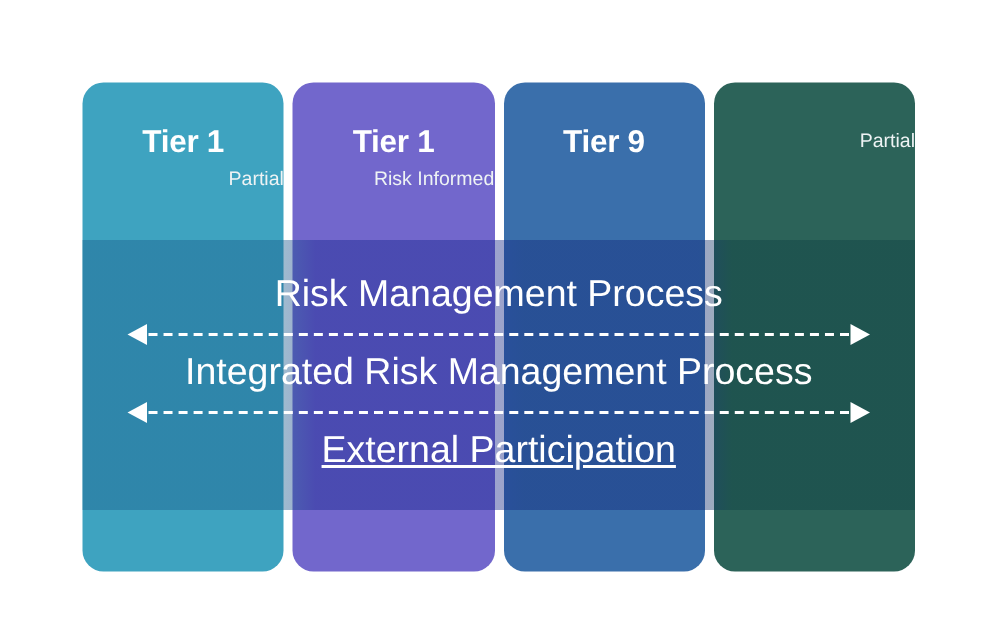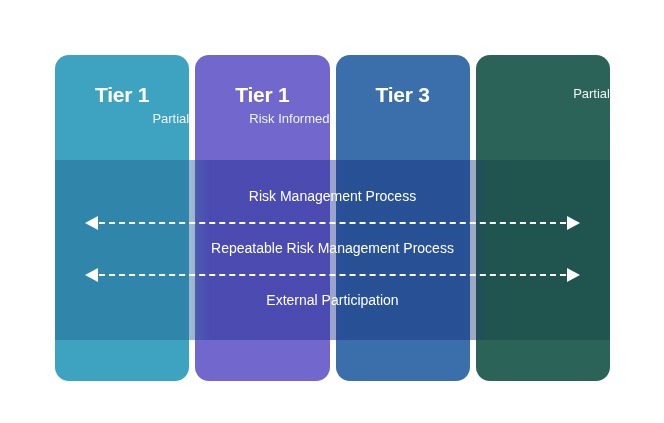--- a/index.html
+++ b/index.html
@@ -77,27 +77,27 @@
         rgba(10, 60, 64, 0.38) 78%,
         rgba(10, 60, 64, 0.38) 100%);
     display: flex;
     flex-direction: column;
     justify-content: space-between;
   }
 
   .band-label {
     text-align: center;
     color: #ffffff;
-    font-size: 14px;
+    font-size: 25px;
     line-height: 24px;
     white-space: nowrap;
   }
   .band-label.row-1 { margin-top: 24px; }
   .band-label.row-2 { margin-top: 0px; }
-  .band-label.row-3 { margin-bottom: 28px; }
+  .band-label.row-3 { margin-bottom: 28px; text-decoration: underline; }
 
   
   .arrow-row {
     position: relative;
     height: 14px;
     margin: 8px 30px;
   }
   .arrow-line {
     position: absolute;
     left: 14px;
@@ -139,21 +139,21 @@
 
     <div class="tier-column" style="background: rgb(114, 103, 204);">
       <div class="tier-heading">
         <span class="tier-title">Tier 1</span>
         <span class="tier-subtitle">Risk Informed</span>
       </div>
     </div>
 
     <div class="tier-column" style="background: rgb(58, 111, 171);">
       <div class="tier-heading">
-        <span class="tier-title">Tier 3</span>
+        <span class="tier-title">Tier 9</span>
       </div>
     </div>
 
     <div class="tier-column" style="background: rgb(44, 99, 89);">
       <div class="tier-heading">
         <span class="tier-subtitle">Partial</span>
       </div>
     </div>
 
   </div>
@@ -161,21 +161,21 @@
   <div id="overlay-band">
 
     <div class="band-label row-1">Risk Management Process</div>
 
     <div class="arrow-row">
       <span class="arrow-head left"></span>
       <span class="arrow-line"></span>
       <span class="arrow-head right"></span>
     </div>
 
-    <div class="band-label row-2">Repeatable Risk Management Process</div>
+    <div class="band-label row-2">Integrated Risk Management Process</div>
 
     <div class="arrow-row">
       <span class="arrow-head left"></span>
       <span class="arrow-line"></span>
       <span class="arrow-head right"></span>
     </div>
 
     <div class="band-label row-3">External Participation</div>
 
   </div>

